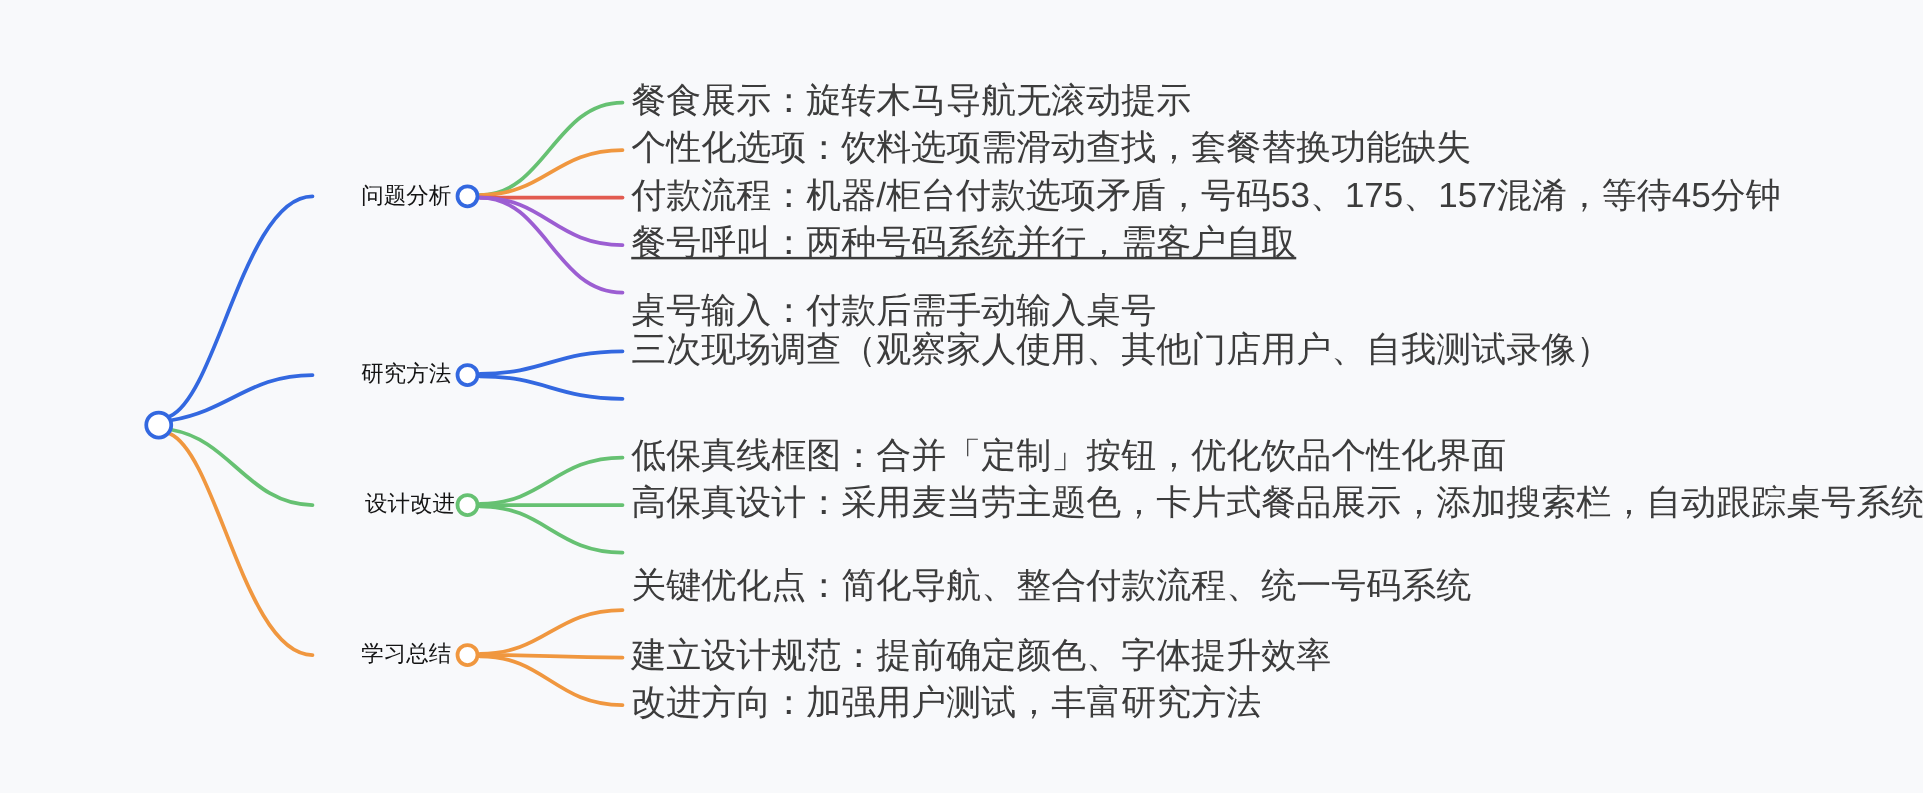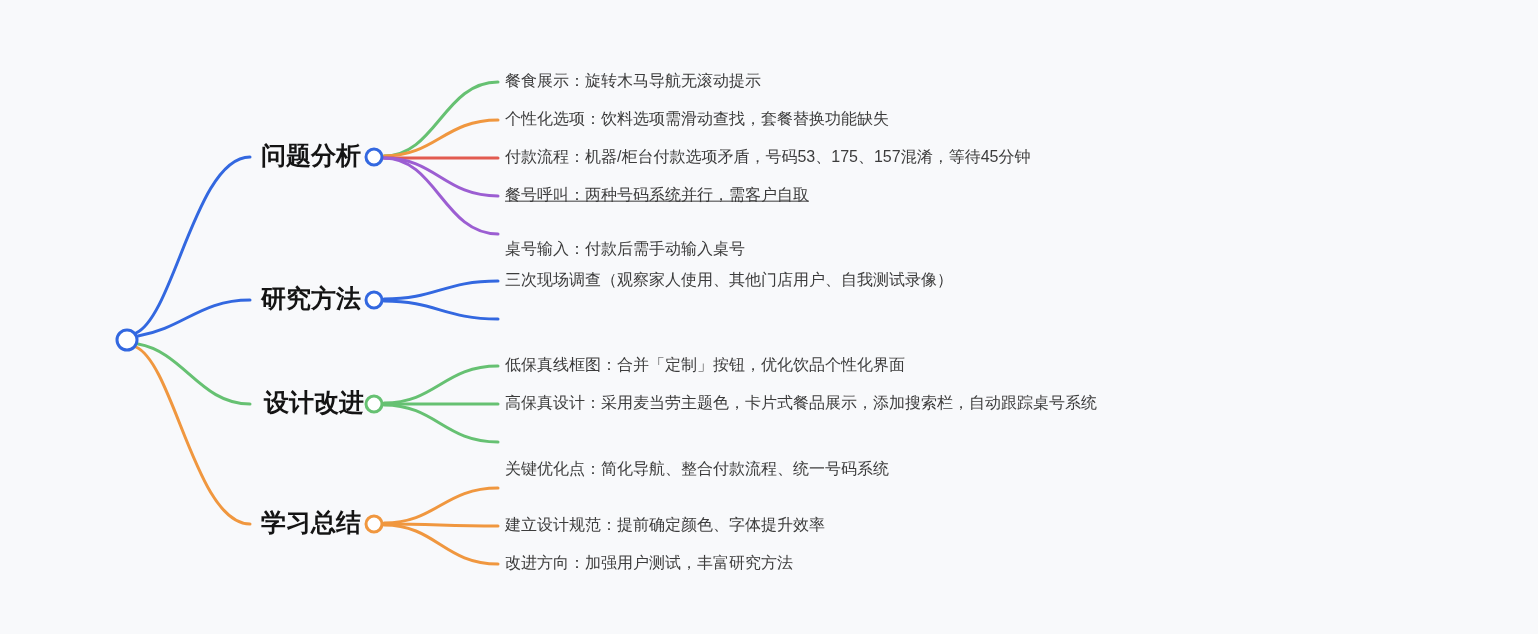--- a/index.html
+++ b/index.html
@@ -17,32 +17,32 @@
   }
   .connector-layer {
     position: absolute;
     left: 0; top: 0;
     width: 1538px;
     height: 634px;
   }
   .branch-label {
     position: absolute;
     transform: translateY(-54%);
-    font-size: 25px;
-    font-weight: bold;
+    font-size: 18px;
+    font-weight: normal;
     color: #141414;
     white-space: nowrap;
     text-align: right;
     cursor: default;
   }
   .leaf-label {
     position: absolute;
     left: 505px;
     transform: translateY(-54%);
-    font-size: 16px;
+    font-size: 28px;
     font-weight: normal;
     color: #3C3C3C;
     white-space: nowrap;
     cursor: default;
   }
 </style>
 </head>
 <body>
 
 <div class="canvas">

